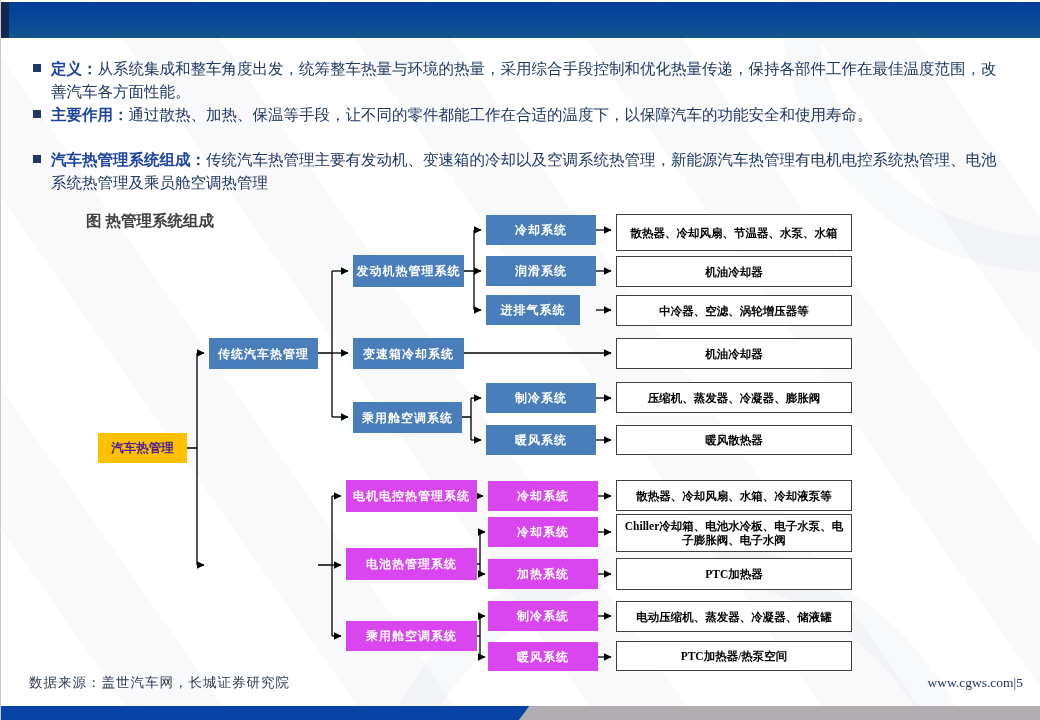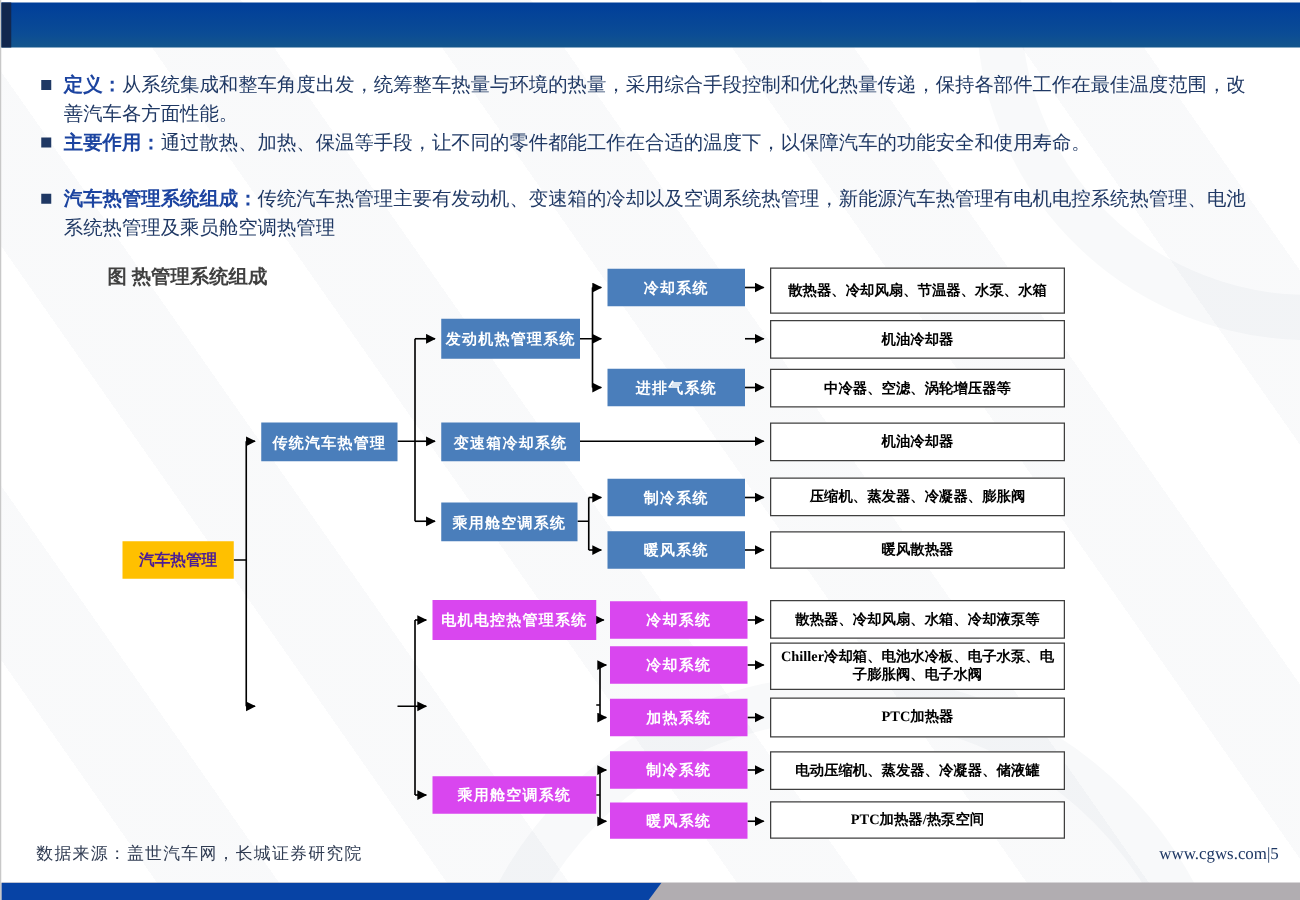--- a/index.html
+++ b/index.html
@@ -122,24 +122,26 @@
   </svg>
 
   <div class="node no" style="left:97px;top:433px;width:89px;height:30px;">汽车热管理</div>
   <div class="node nb" style="left:208px;top:338px;width:109px;height:31px;">传统汽车热管理</div>
 
   <div class="node nb" style="left:352px;top:255px;width:111px;height:32px;">发动机热管理系统</div>
   <div class="node nb" style="left:352px;top:338px;width:111px;height:31px;">变速箱冷却系统</div>
   <div class="node nb" style="left:352px;top:402px;width:109px;height:31px;">乘用舱空调系统</div>
 
   <div class="node ng" style="left:345px;top:480px;width:131px;height:32px;">电机电控热管理系统</div>
+  <div class="node ng" style="left:345px;top:548px;width:131px;height:32px;">电池热管理系统</div>
   <div class="node ng" style="left:345px;top:621px;width:131px;height:30px;">乘用舱空调系统</div>
 
   <div class="node nb" style="left:485px;top:215px;width:110px;height:30px;">冷却系统</div>
-  <div class="node nb" style="left:485px;top:295px;width:110px;height:30px;">进排气系统</div>
+  <div class="node nb" style="left:485px;top:256px;width:110px;height:30px;">润滑系统</div>
+  <div class="node nb" style="left:485px;top:295px;width:94px;height:30px;">进排气系统</div>
   <div class="node nb" style="left:485px;top:383px;width:110px;height:30px;">制冷系统</div>
   <div class="node nb" style="left:485px;top:425px;width:110px;height:30px;">暖风系统</div>
 
   <div class="node ng" style="left:487px;top:481px;width:110px;height:30px;">冷却系统</div>
   <div class="node ng" style="left:487px;top:517px;width:110px;height:30px;">冷却系统</div>
   <div class="node ng" style="left:487px;top:559px;width:110px;height:30px;">加热系统</div>
   <div class="node ng" style="left:487px;top:601px;width:110px;height:30px;">制冷系统</div>
   <div class="node ng" style="left:487px;top:642px;width:110px;height:29px;">暖风系统</div>
 
   <div class="node nw" style="left:615px;top:214px;width:236px;height:37px;">散热器、冷却风扇、节温器、水泵、水箱</div>

